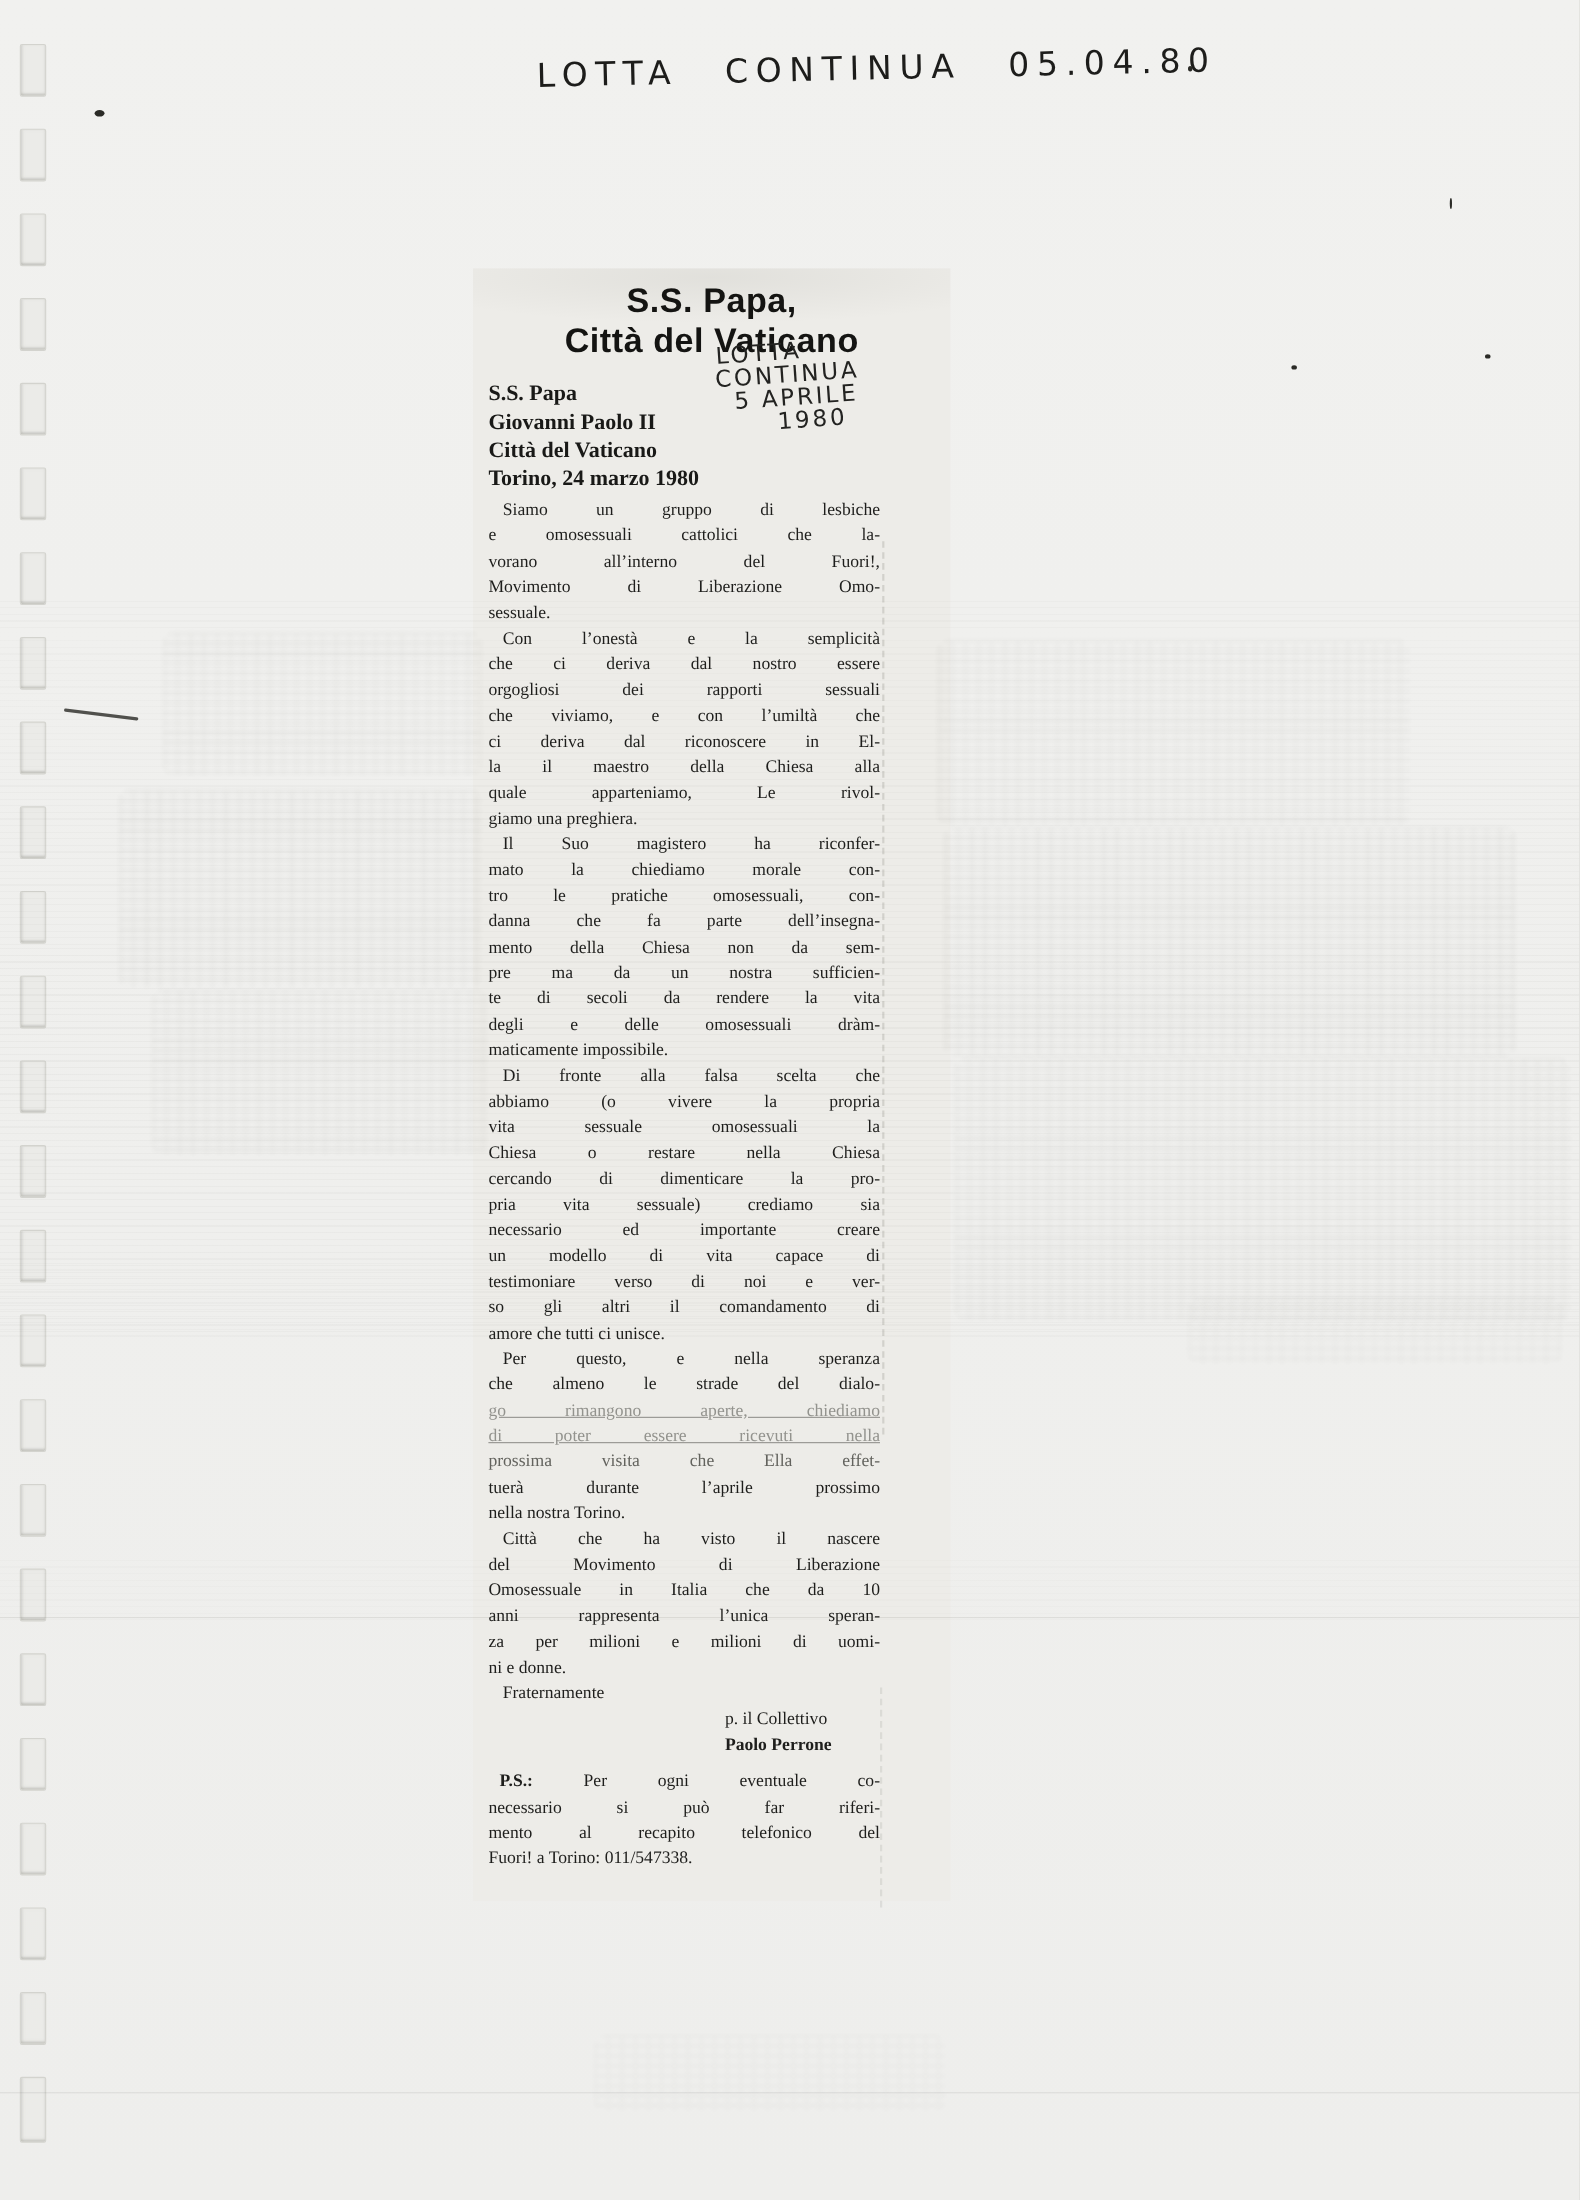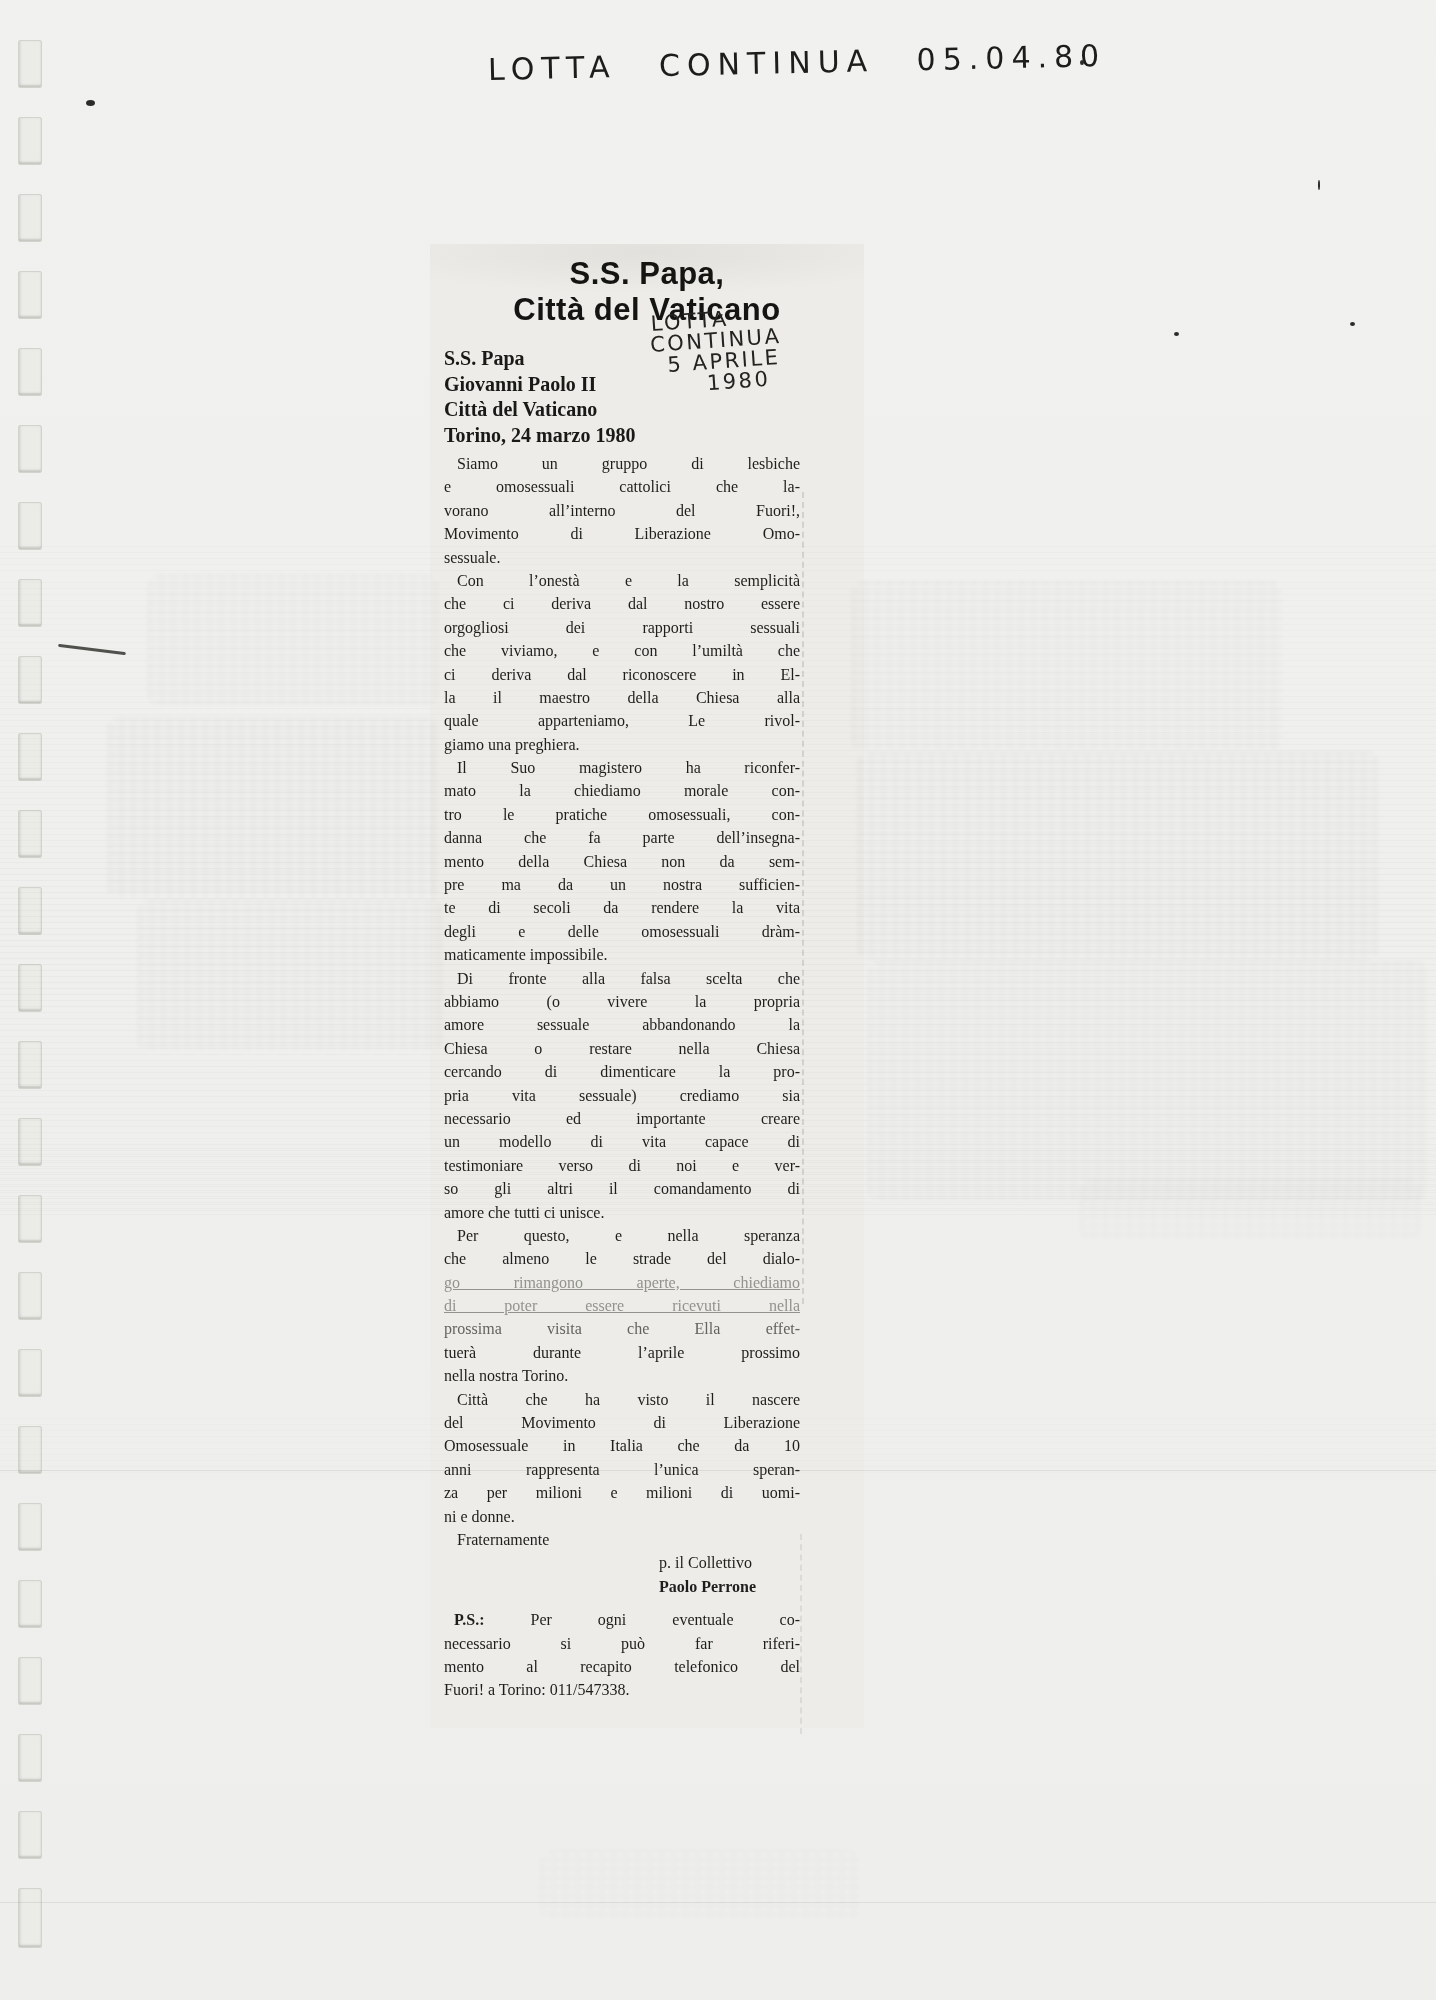--- a/index.html
+++ b/index.html
@@ -144,21 +144,21 @@
           <div class="line just">mato la chiediamo morale con-</div>
           <div class="line just">tro le pratiche omosessuali, con-</div>
           <div class="line just">danna che fa parte dell’insegna-</div>
           <div class="line just">mento della Chiesa non da sem-</div>
           <div class="line just">pre ma da un nostra sufficien-</div>
           <div class="line just">te di secoli da rendere la vita</div>
           <div class="line just">degli e delle omosessuali dràm-</div>
           <div class="line last">maticamente impossibile.</div>
           <div class="line just first">Di fronte alla falsa scelta che</div>
           <div class="line just">abbiamo (o vivere la propria</div>
-          <div class="line just">amore sessuale abbandonando la</div>
+          <div class="line just">vita sessuale omosessuali la</div>
           <div class="line just">Chiesa o restare nella Chiesa</div>
           <div class="line just">cercando di dimenticare la pro-</div>
           <div class="line just">pria vita sessuale) crediamo sia</div>
           <div class="line just">necessario ed importante creare</div>
           <div class="line just">un modello di vita capace di</div>
           <div class="line just">testimoniare verso di noi e ver-</div>
           <div class="line just">so gli altri il comandamento di</div>
           <div class="line last">amore che tutti ci unisce.</div>
           <div class="line just first">Per questo, e nella speranza</div>
           <div class="line just">che almeno le strade del dialo-</div>

